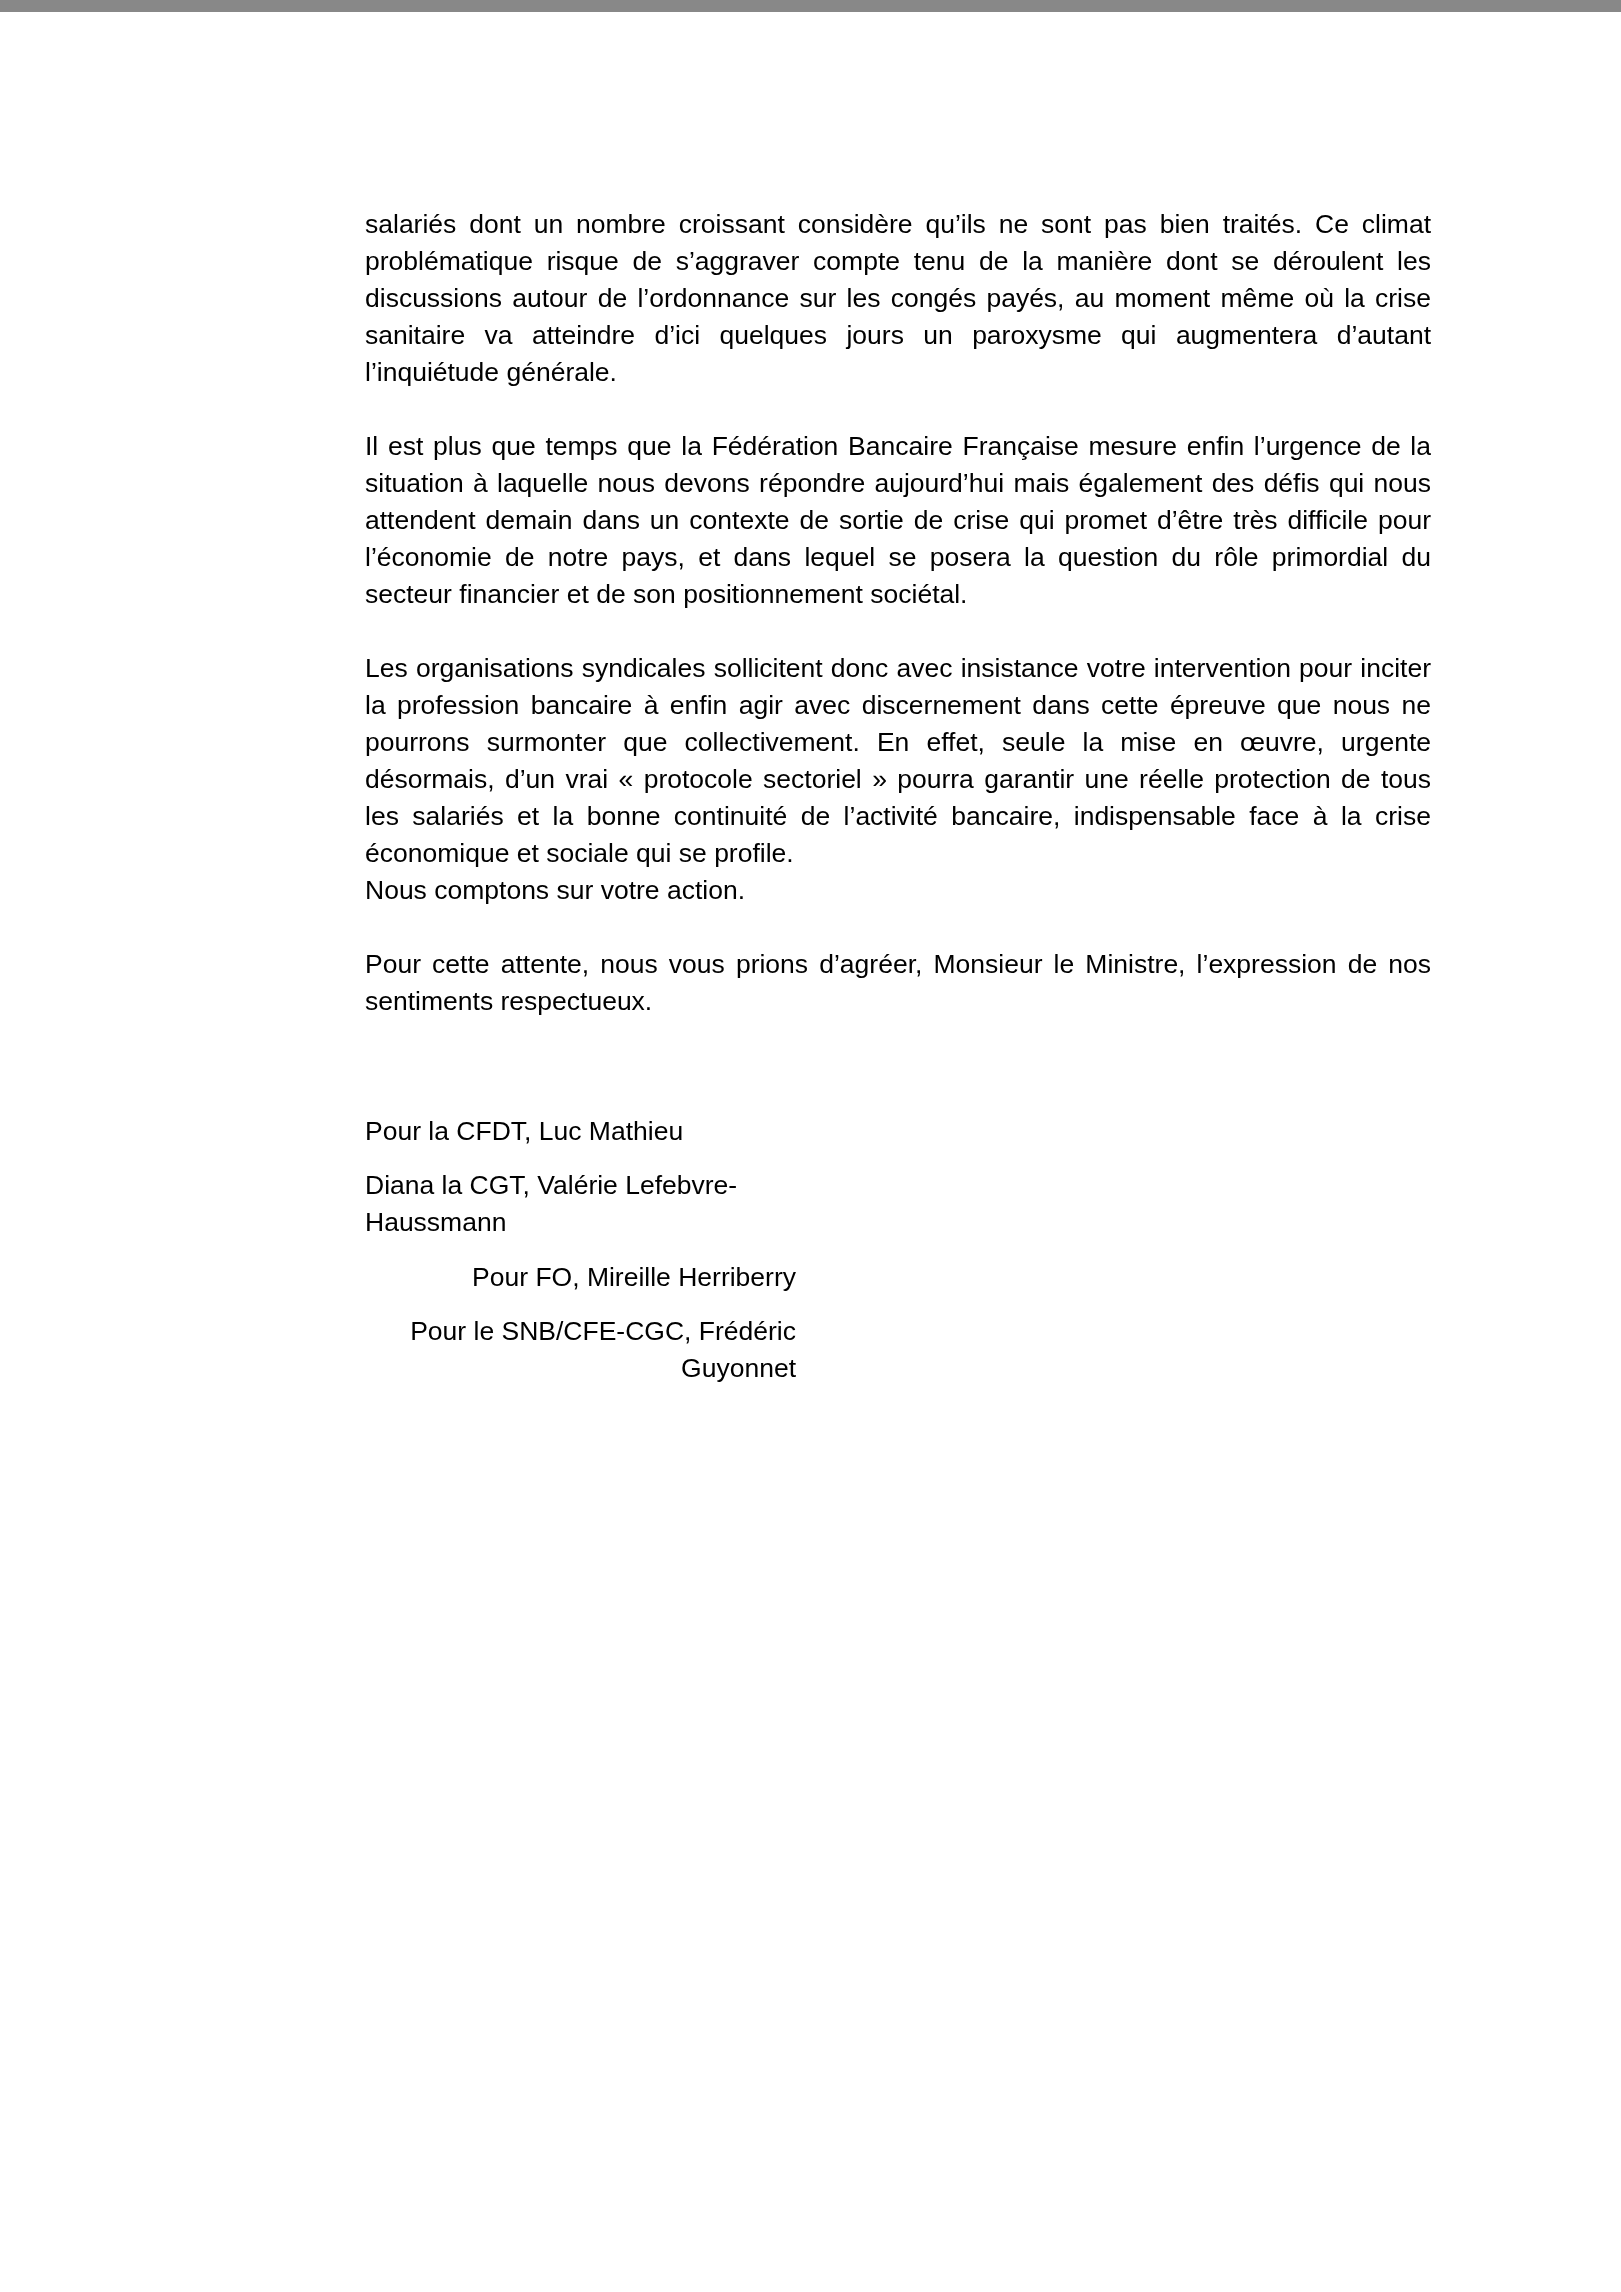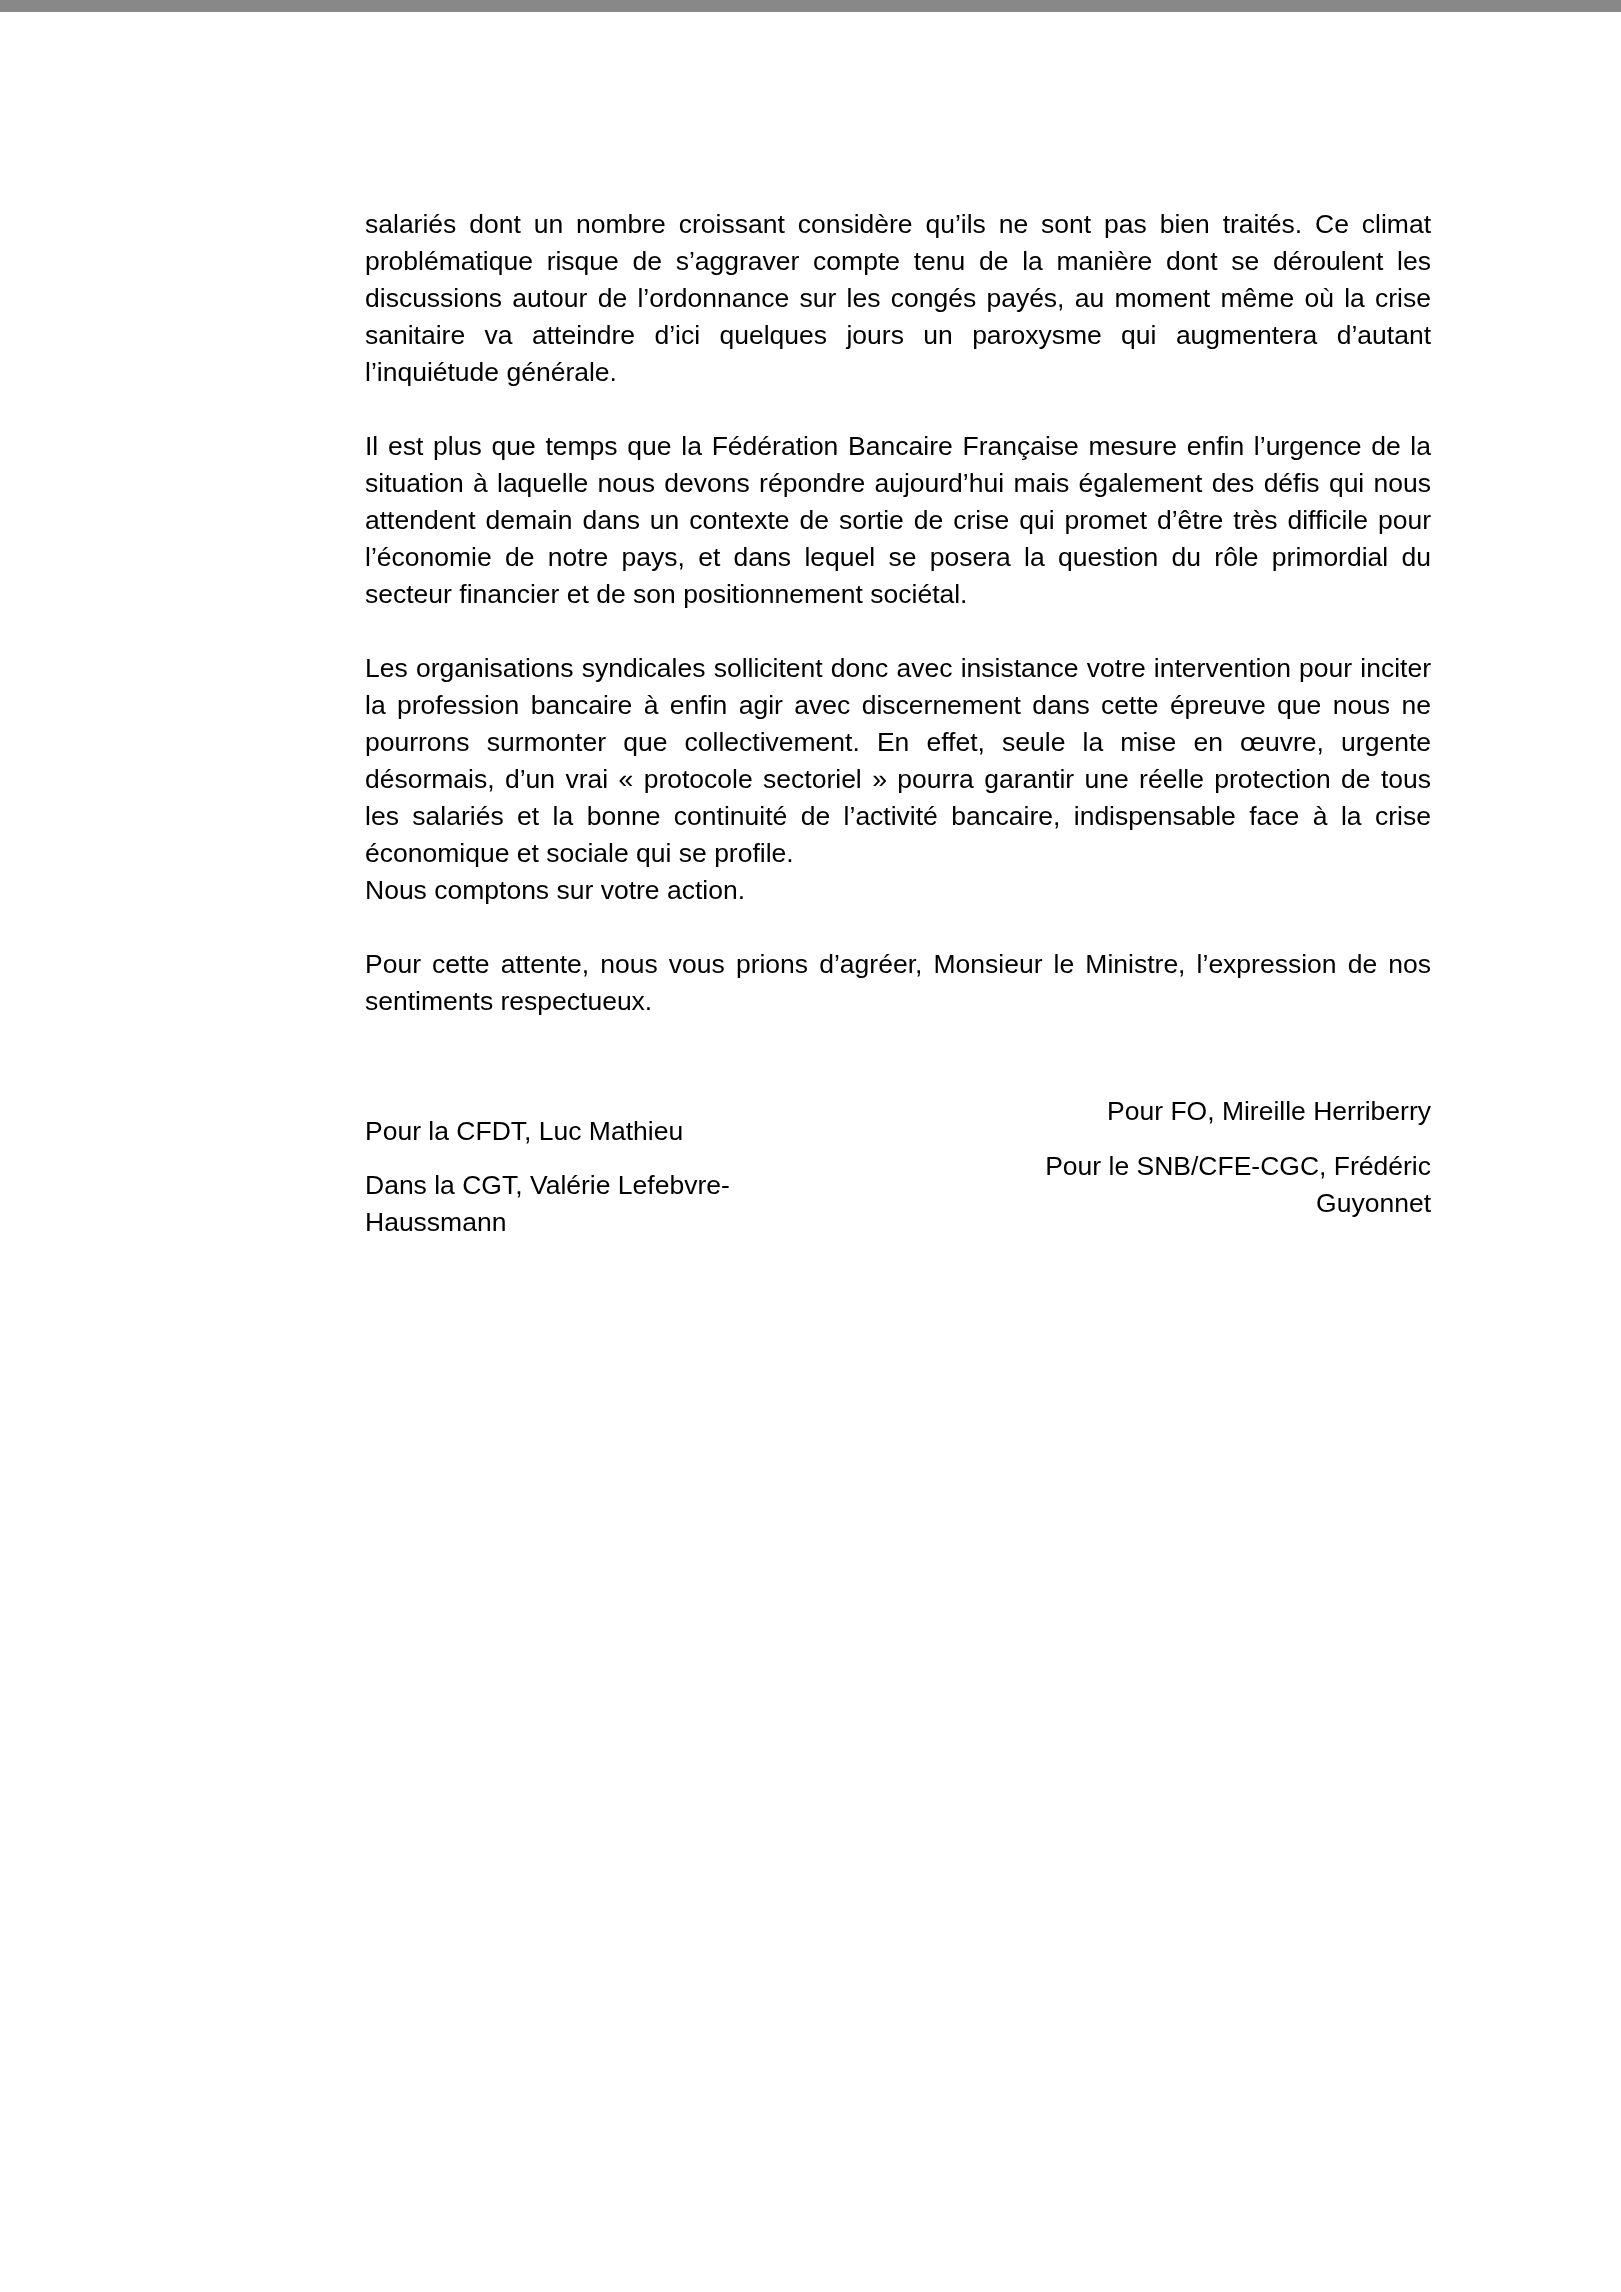--- a/index.html
+++ b/index.html
@@ -27,21 +27,21 @@
     text-align: justify;
   }
   .body-text p {
     margin: 0 0 37px 0;
   }
   .body-text p.no-gap {
     margin-bottom: 0;
   }
   .signatures {
     display: flex;
-    flex-direction: row;
+    flex-direction: column;
     align-items: flex-start;
     margin-top: 73px;
     text-align: left;
   }
   .sig-col-left {
     width: 659px;
     flex: 0 0 auto;
     padding-top: 19.6px;
   }
   .sig-col-right {
@@ -66,21 +66,21 @@
   <div class="body-text">
     <p>salariés dont un nombre croissant considère qu’ils ne sont pas bien traités. Ce climat problématique risque de s’aggraver compte tenu de la manière dont se déroulent les discussions autour de l’ordonnance sur les congés payés, au moment même où la crise sanitaire va atteindre d’ici quelques jours un paroxysme qui augmentera d’autant l’inquiétude générale.</p>
     <p>Il est plus que temps que la Fédération Bancaire Française mesure enfin l’urgence de la situation à laquelle nous devons répondre aujourd’hui mais également des défis qui nous attendent demain dans un contexte de sortie de crise qui promet d’être très difficile pour l’économie de notre pays, et dans lequel se posera la question du rôle primordial du secteur financier et de son positionnement sociétal.</p>
     <p class="no-gap">Les organisations syndicales sollicitent donc avec insistance votre intervention pour inciter la profession bancaire à enfin agir avec discernement dans cette épreuve que nous ne pourrons surmonter que collectivement. En effet, seule la mise en œuvre, urgente désormais, d’un vrai « protocole sectoriel » pourra garantir une réelle protection de tous les salariés et la bonne continuité de l’activité bancaire, indispensable face à la crise économique et sociale qui se profile.</p>
     <p>Nous comptons sur votre action.</p>
     <p>Pour cette attente, nous vous prions d’agréer, Monsieur le Ministre, l’expression de nos sentiments respectueux.</p>
 
     <div class="signatures">
       <div class="sig-col-left">
         <p>Pour la CFDT, Luc Mathieu</p>
-        <p>Dans la CGT, Valérie Lefebvre-Haussmann</p>
+        <p>Diana la CGT, Valérie Lefebvre-Haussmann</p>
       </div>
       <div class="sig-col-right">
         <p>Pour FO, Mireille Herriberry</p>
         <p>Pour le SNB/CFE-CGC, Frédéric Guyonnet</p>
       </div>
     </div>
   </div>
 </div>
 
 

